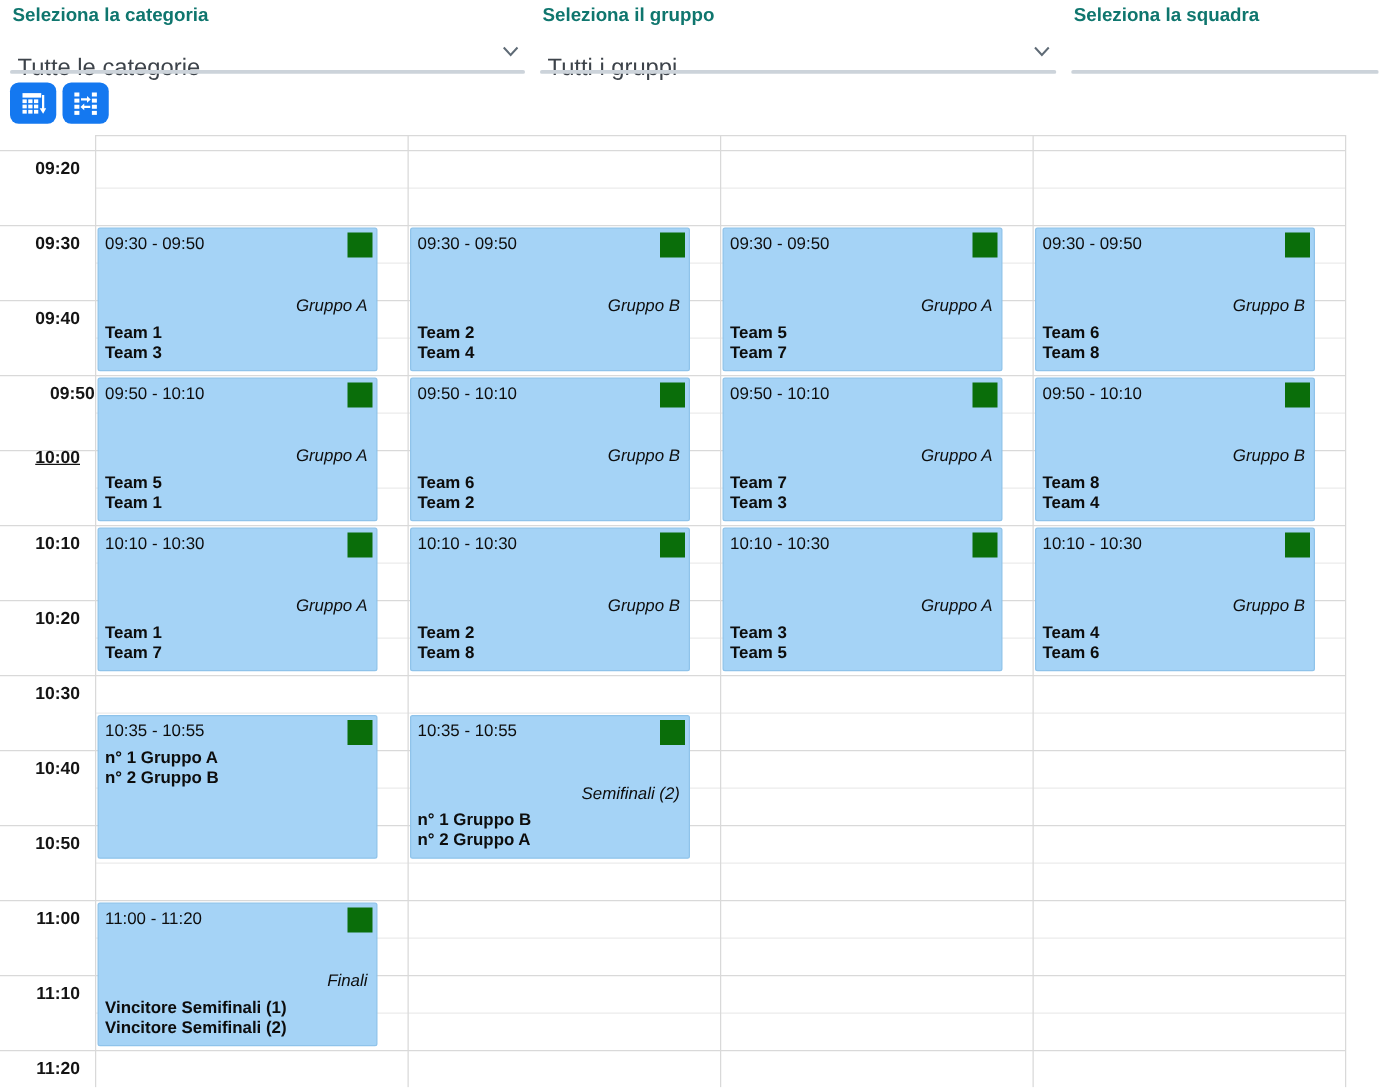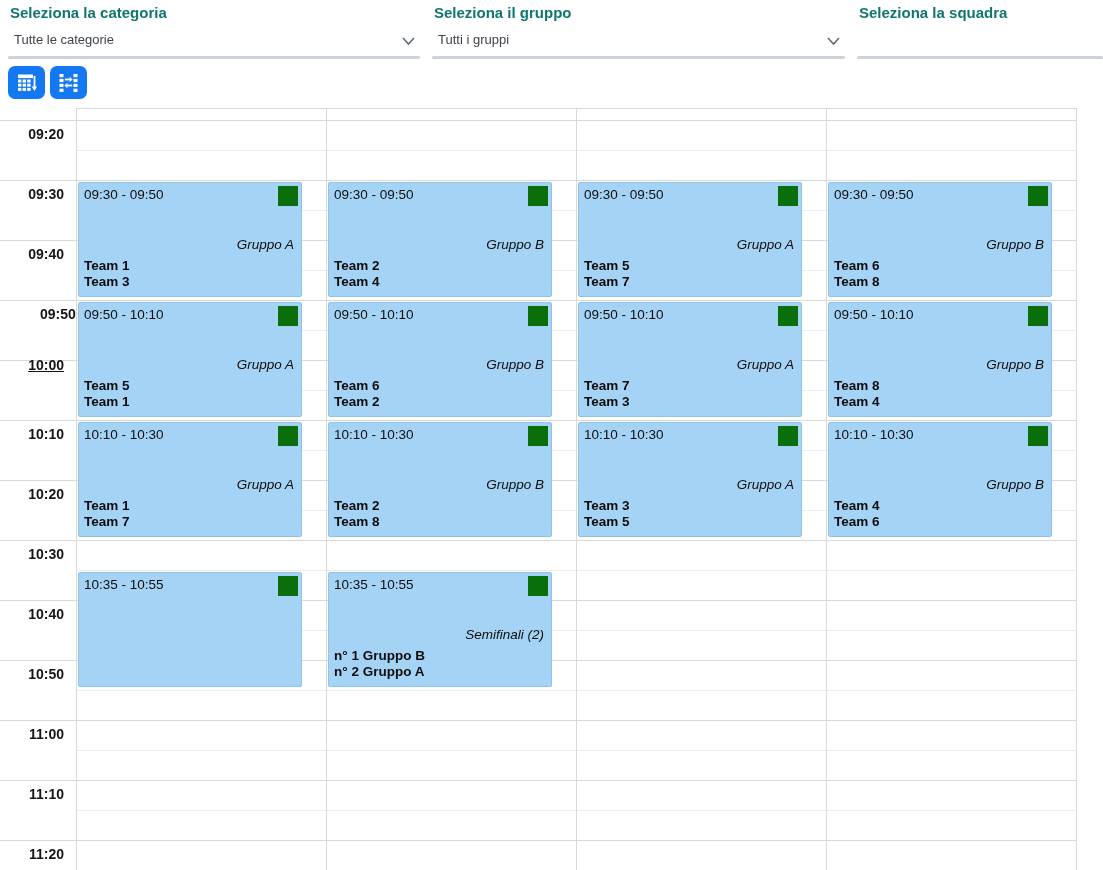--- a/index.html
+++ b/index.html
@@ -12,22 +12,22 @@
   }
   
   .filter { position: absolute; top: 0; height: 62px; }
   .f-label {
     position: absolute; top: 4px; left: 2px;
     font-size: 15px; font-weight: bold; color: #0f766e;
     white-space: nowrap;
   }
   .f-select { position: absolute; top: 28px; left: 0; right: 0; height: 26px; cursor: pointer; }
   .f-value {
-    position: absolute; top: 4px; left: 6px;
-    font-size: 13px; color: #3d434a; white-space: nowrap;
+    position: absolute; top: 16px; left: 6px;
+    font-size: 19px; color: #3d434a; white-space: nowrap;
   }
   .chev { position: absolute; right: 5px; top: 9px; }
   .f-underline {
     position: absolute; top: 56px; left: 0; right: 0; height: 3px;
     background: #ccd3da; border-radius: 2px;
   }
   
   .tb-btn {
     position: absolute; top: 66px; width: 37px; height: 33px;
     border: none; border-radius: 7px; cursor: pointer;
@@ -275,23 +275,36 @@
       <div class="ev-square" style="background: rgb(10, 110, 10);"></div>
       <div class="ev-tag">Gruppo B</div>
       <div class="ev-lines">
         <div>Team 4</div>
         <div>Team 6</div>
       </div>
     </div>
     <div class="event" style="left: 78px; top: 464px; width: 224px; height: 115px; background: rgb(165, 211, 246); border-color: rgb(143, 195, 234);">
       <div class="ev-time">10:35 - 10:55</div>
       <div class="ev-square" style="background: rgb(10, 110, 10);"></div>
+      <div class="ev-lines">
+        <div>n° 1 Gruppo A</div>
+        <div>n° 2 Gruppo B</div>
+      </div>
     </div>
     <div class="event" style="left: 328px; top: 464px; width: 224px; height: 115px; background: rgb(165, 211, 246); border-color: rgb(143, 195, 234);">
       <div class="ev-time">10:35 - 10:55</div>
       <div class="ev-square" style="background: rgb(10, 110, 10);"></div>
       <div class="ev-tag">Semifinali (2)</div>
       <div class="ev-lines">
         <div>n° 1 Gruppo B</div>
         <div>n° 2 Gruppo A</div>
       </div>
     </div>
+    <div class="event" style="left: 78px; top: 614px; width: 224px; height: 115px; background: rgb(165, 211, 246); border-color: rgb(143, 195, 234);">
+      <div class="ev-time">11:00 - 11:20</div>
+      <div class="ev-square" style="background: rgb(10, 110, 10);"></div>
+      <div class="ev-tag">Finali</div>
+      <div class="ev-lines">
+        <div>Vincitore Semifinali (1)</div>
+        <div>Vincitore Semifinali (2)</div>
+      </div>
+    </div>
   </div>
 
 </body></html>

